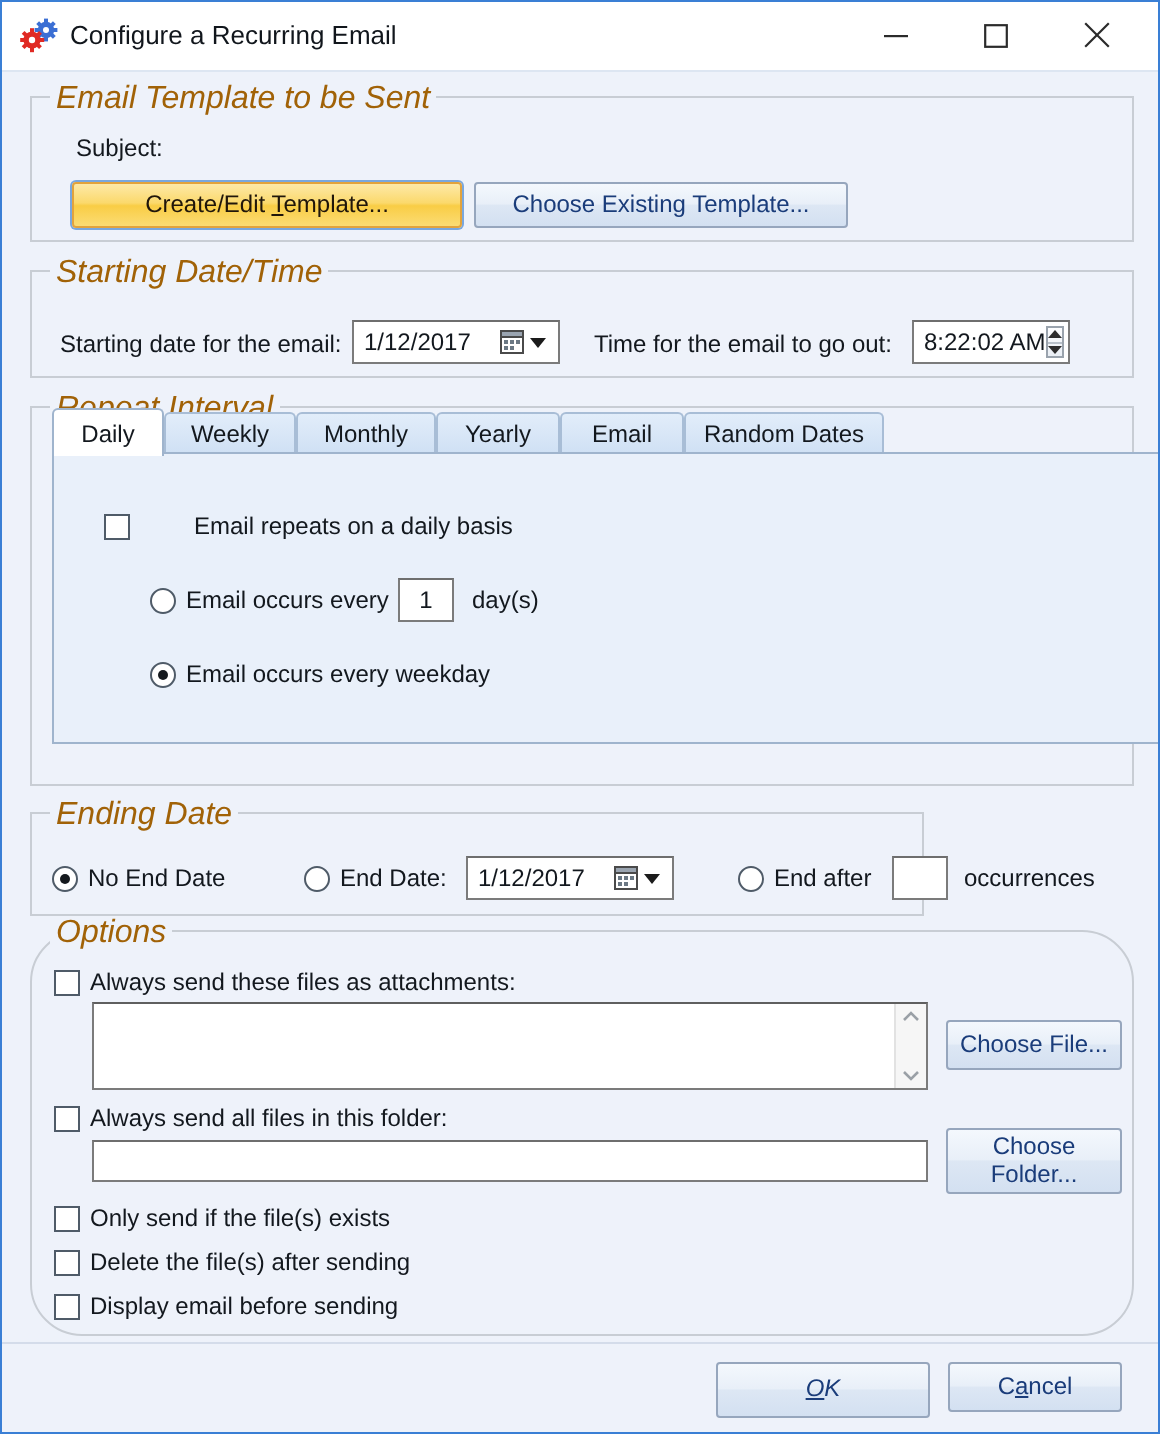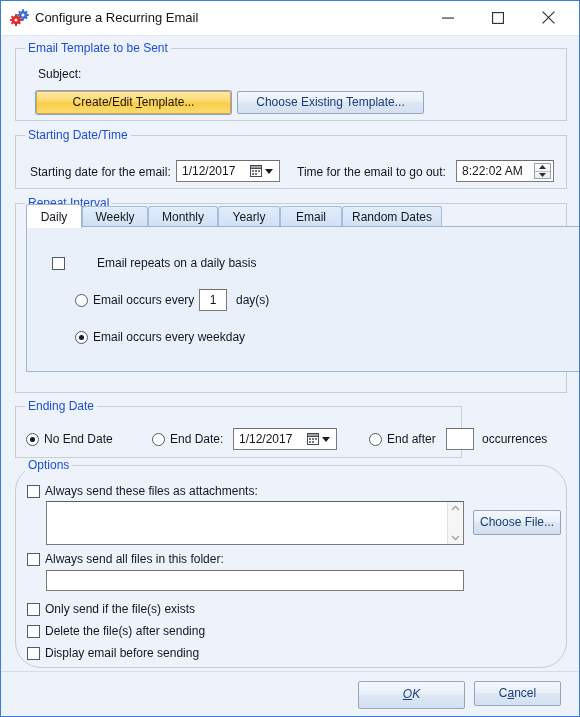--- a/index.html
+++ b/index.html
@@ -66,23 +66,24 @@
     border: 1px solid #c8cdd4;
     background: transparent;
     box-sizing: border-box;
   }
   .group-label {
     position: absolute;
     top: -8px;
     left: 9px;
     background: #eef2fa;
     padding: 0 3px;
-    font-size: 12px;
-    color: #1d4ed8;
+    font-size: 16px;
+    color: #a16207;
     white-space: nowrap;
+    font-style: italic;
   }
 
   .lbl {
     position: absolute;
     font-size: 12px;
     color: #13181e;
     white-space: nowrap;
   }
 
   
@@ -349,21 +350,21 @@
         <rect x="5" y="5" width="2" height="2" fill="#6b7884"></rect>
         <rect x="8" y="5" width="2" height="2" fill="#6b7884"></rect>
         <rect x="2" y="8" width="2" height="2" fill="#6b7884"></rect>
         <rect x="5" y="8" width="2" height="2" fill="#6b7884"></rect>
       </svg>
       <span class="caret"></span>
     </span>
   </div>
 
   <div class="lbl" style="left:296px; top:164px;">Time for the email to go out:</div>
-  <div class="field" style="left:455px; top:159px; width:98px; height:22px;">
+  <div class="field" style="left:455px; top:159px; width:79px; height:22px;">
     <span class="val">8:22:02 AM</span>
     <span class="spin">
       <div>
         <svg width="7" height="4" viewBox="0 0 7 4">
           <polygon points="3.5,0 7,4 0,4" fill="#2d2d2d"></polygon>
         </svg>
       </div>
       <div>
         <svg width="7" height="4" viewBox="0 0 7 4">
           <polygon points="0,0 7,0 3.5,4" fill="#2d2d2d"></polygon>
@@ -464,20 +465,24 @@
   </div>
   <div class="btn" style="left:472px; top:509px; width:88px; height:25px;">
     <span>Choose File...</span>
   </div>
 
   <div class="cb" style="left:26px; top:552px;"></div>
   <div class="lbl" style="left:44px; top:551px;">Always send all files in this folder:</div>
   <div class="field" style="left:45px; top:569px; width:418px; height:21px;">
     <span class="val"></span>
   </div>
+  <div class="btn" style="left:472px; top:563px; width:88px; height:33px; flex-direction:column;">
+    <span>Choose</span>
+    <span>Folder...</span>
+  </div>
 
   <div class="cb" style="left:26px; top:602px;"></div>
   <div class="lbl" style="left:44px; top:601px;">Only send if the file(s) exists</div>
 
   <div class="cb" style="left:26px; top:624px;"></div>
   <div class="lbl" style="left:44px; top:623px;">Delete the file(s) after sending</div>
 
   <div class="cb" style="left:26px; top:646px;"></div>
   <div class="lbl" style="left:44px; top:645px;">Display email before sending</div>
 

